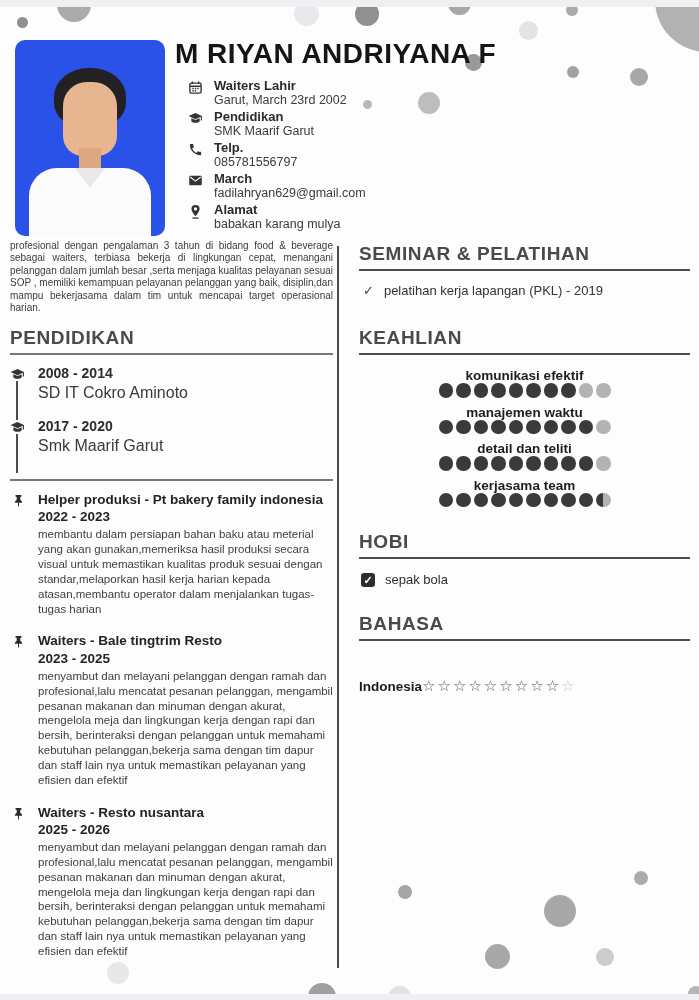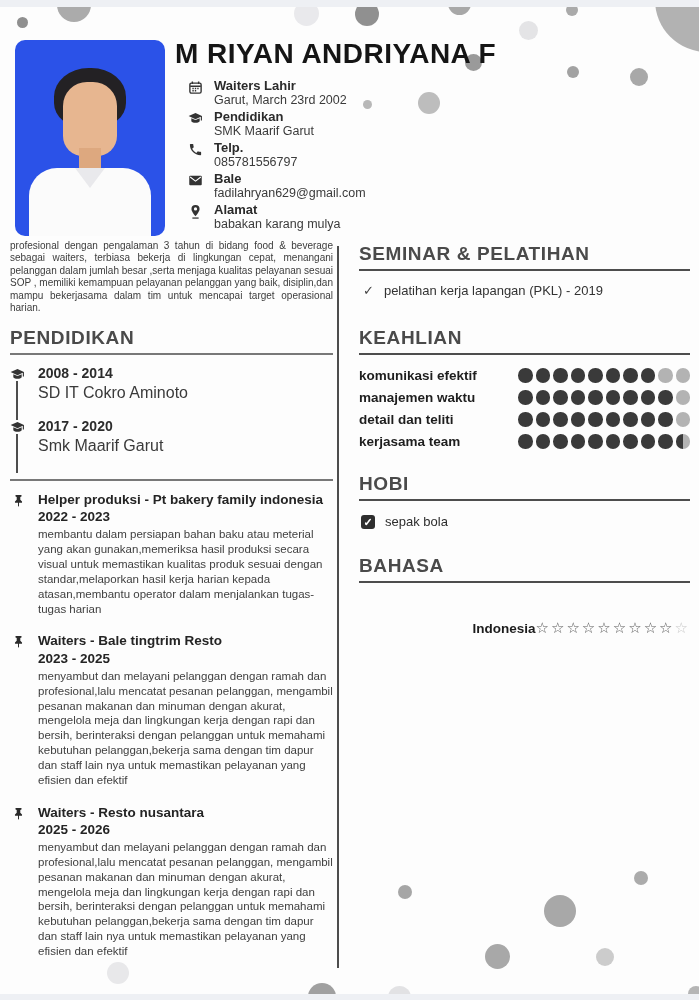--- a/index.html
+++ b/index.html
@@ -72,37 +72,37 @@
   .exp-role, .exp-years { font-size:13.5px; font-weight:700; color:#242424; line-height:1.28; }
   .exp-desc { font-size:11.5px; color:#404040; line-height:1.29; margin-top:2px; }
 
   
   .seminar-list { list-style:none; margin:12px 0 0 4px; }
   .seminar-item { font-size:13px; color:#333; }
   .check-glyph { display:inline-block; margin-right:10px; color:#444; font-size:13px; }
 
   .skills-section { margin-top:29px; }
   .skills-list { list-style:none; margin-top:13px; }
-  .skill-row { display:flex; justify-content:space-between; align-items:center; margin-bottom:7px; }
+  .skill-row { display:flex; justify-content:space-between; align-items:center; margin-bottom:7px;flex-direction:column; }
   .skill-label { font-size:13.5px; font-weight:700; color:#1e1e1e; }
   .dots { display:flex; gap:3px; }
   .dots span { width:14.5px; height:14.5px; border-radius:50%; }
   .dot-full { background:#3a3a3a; }
   .dot-empty { background:#b3b3b3; }
   .dot-half { background:linear-gradient(90deg,#3a3a3a 50%,#b3b3b3 50%); }
 
   .hobby-section { margin-top:24px; }
   .hobby-list { list-style:none; margin:13px 0 0 2px; }
   .hobby-item { display:flex; align-items:center; font-size:13px; color:#2d2d2d; }
   .checkbox { width:14px; height:14px; background:#2e2e2e; border-radius:3px; margin-right:10px;
     color:#fff; font-size:11px; line-height:14px; text-align:center; font-weight:700; }
 
   .lang-section { margin-top:26px; }
   .lang-list { list-style:none; margin-top:17px; }
-  .lang-row { display:flex; justify-content:flex-end; align-items:center;margin-top:36px; }
+  .lang-row { display:flex; justify-content:flex-start; align-items:center;margin-top:36px; }
   .lang-label { font-size:13.5px; font-weight:700; color:#1c1c1c; }
   .stars { font-size:15px; letter-spacing:2px; color:#5a5a5a; white-space:nowrap; }
   .stars .dim { color:#c9c9c9; }
 </style>
 </head>
 <body>
 
 <div class="page">
 
   <div>
@@ -166,21 +166,21 @@
               <path fill="#333" d="M6.6 10.8a15.5 15.5 0 0 0 6.6 6.6l2.2-2.2c.3-.3.7-.4 1-.2 1.1.4 2.3.6 3.6.6.6 0 1 .4 1 1V20c0 .6-.4 1-1 1C10.6 21 3 13.4 3 4c0-.6.4-1 1-1h3.5c.6 0 1 .4 1 1 0 1.2.2 2.4.6 3.6.1.3 0 .7-.2 1l-2.3 2.2z"></path>
             </svg></span>
     <span class="c-label">Telp.</span>
     <span class="c-value">085781556797</span>
   </li>
         <li class="c-item">
     <span class="c-icon"><svg viewBox="0 0 24 24" width="15" height="15">
               <rect x="2" y="4.5" width="20" height="15" rx="1.5" fill="#333"></rect>
               <path d="M3.5 6.5 12 13l8.5-6.5" fill="none" stroke="#fff" stroke-width="1.8"></path>
             </svg></span>
-    <span class="c-label">Bale</span>
+    <span class="c-label">March</span>
     <span class="c-value">fadilahryan629@gmail.com</span>
   </li>
         <li class="c-item">
     <span class="c-icon"><svg viewBox="0 0 24 24" width="15" height="15">
               <path fill="#333" d="M12 1.5A6.5 6.5 0 0 0 5.5 8c0 4.6 6.5 11.5 6.5 11.5S18.5 12.6 18.5 8A6.5 6.5 0 0 0 12 1.5zm0 9a2.6 2.6 0 1 1 0-5.2 2.6 2.6 0 0 1 0 5.2z"></path>
               <path stroke="#333" stroke-width="2" d="M7 22.5h10"></path>
             </svg></span>
     <span class="c-label">Alamat</span>
     <span class="c-value">babakan karang mulya</span>
   </li>

